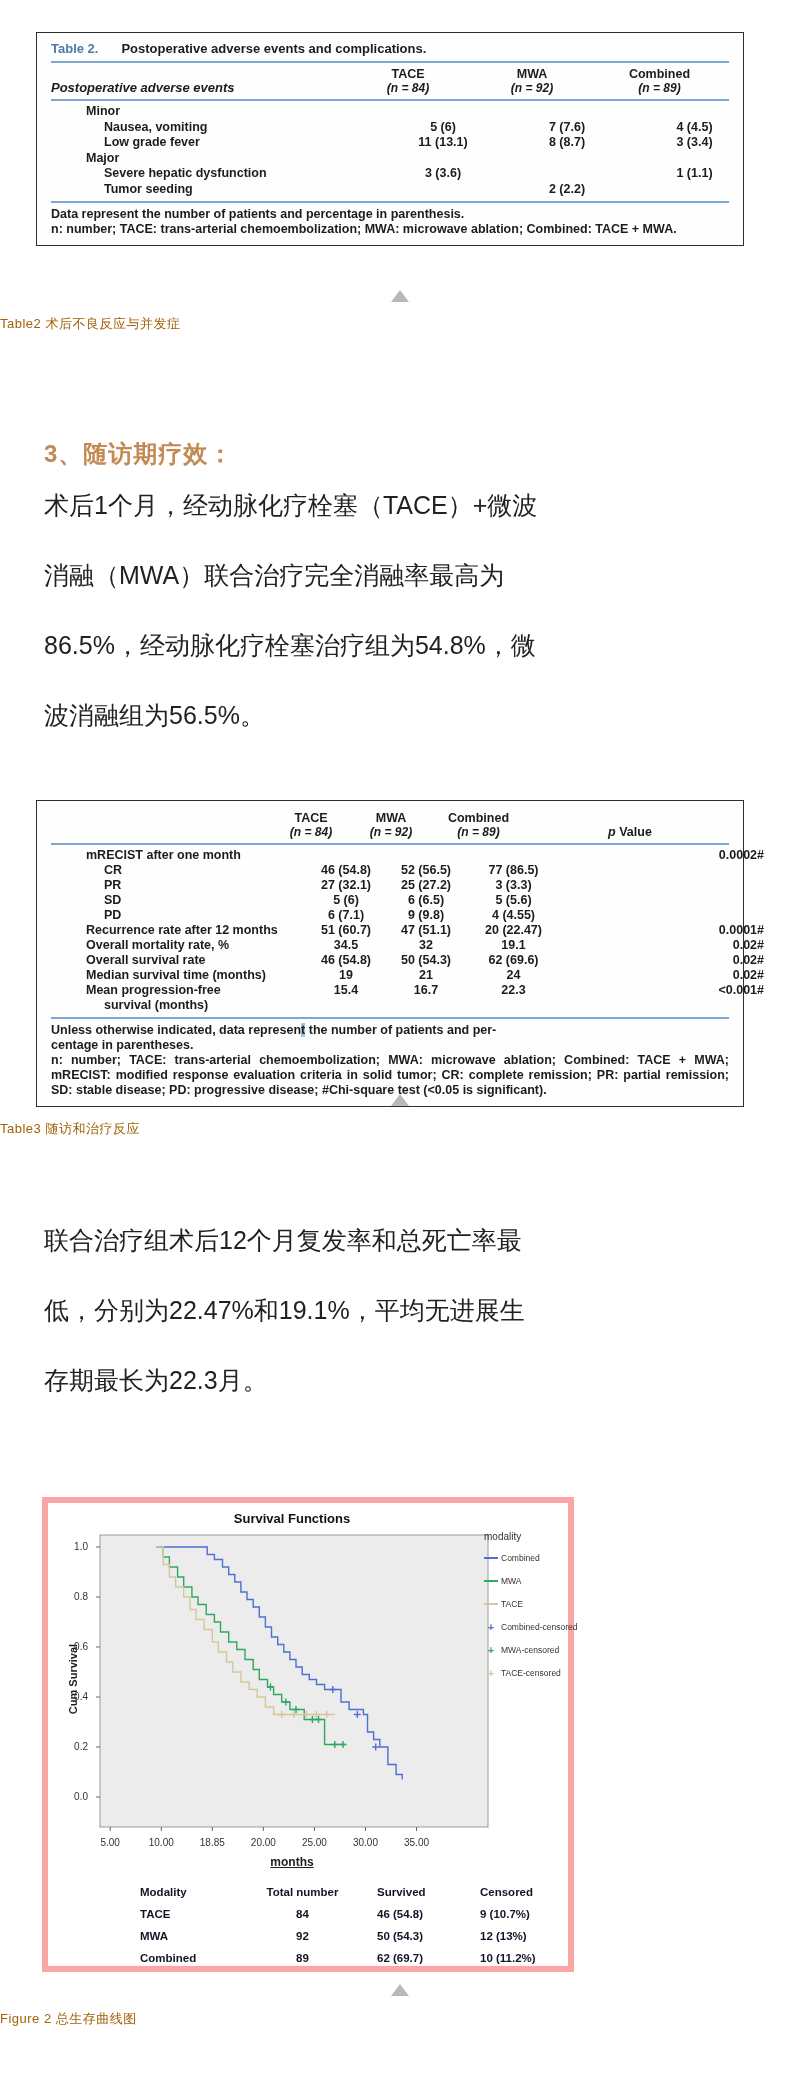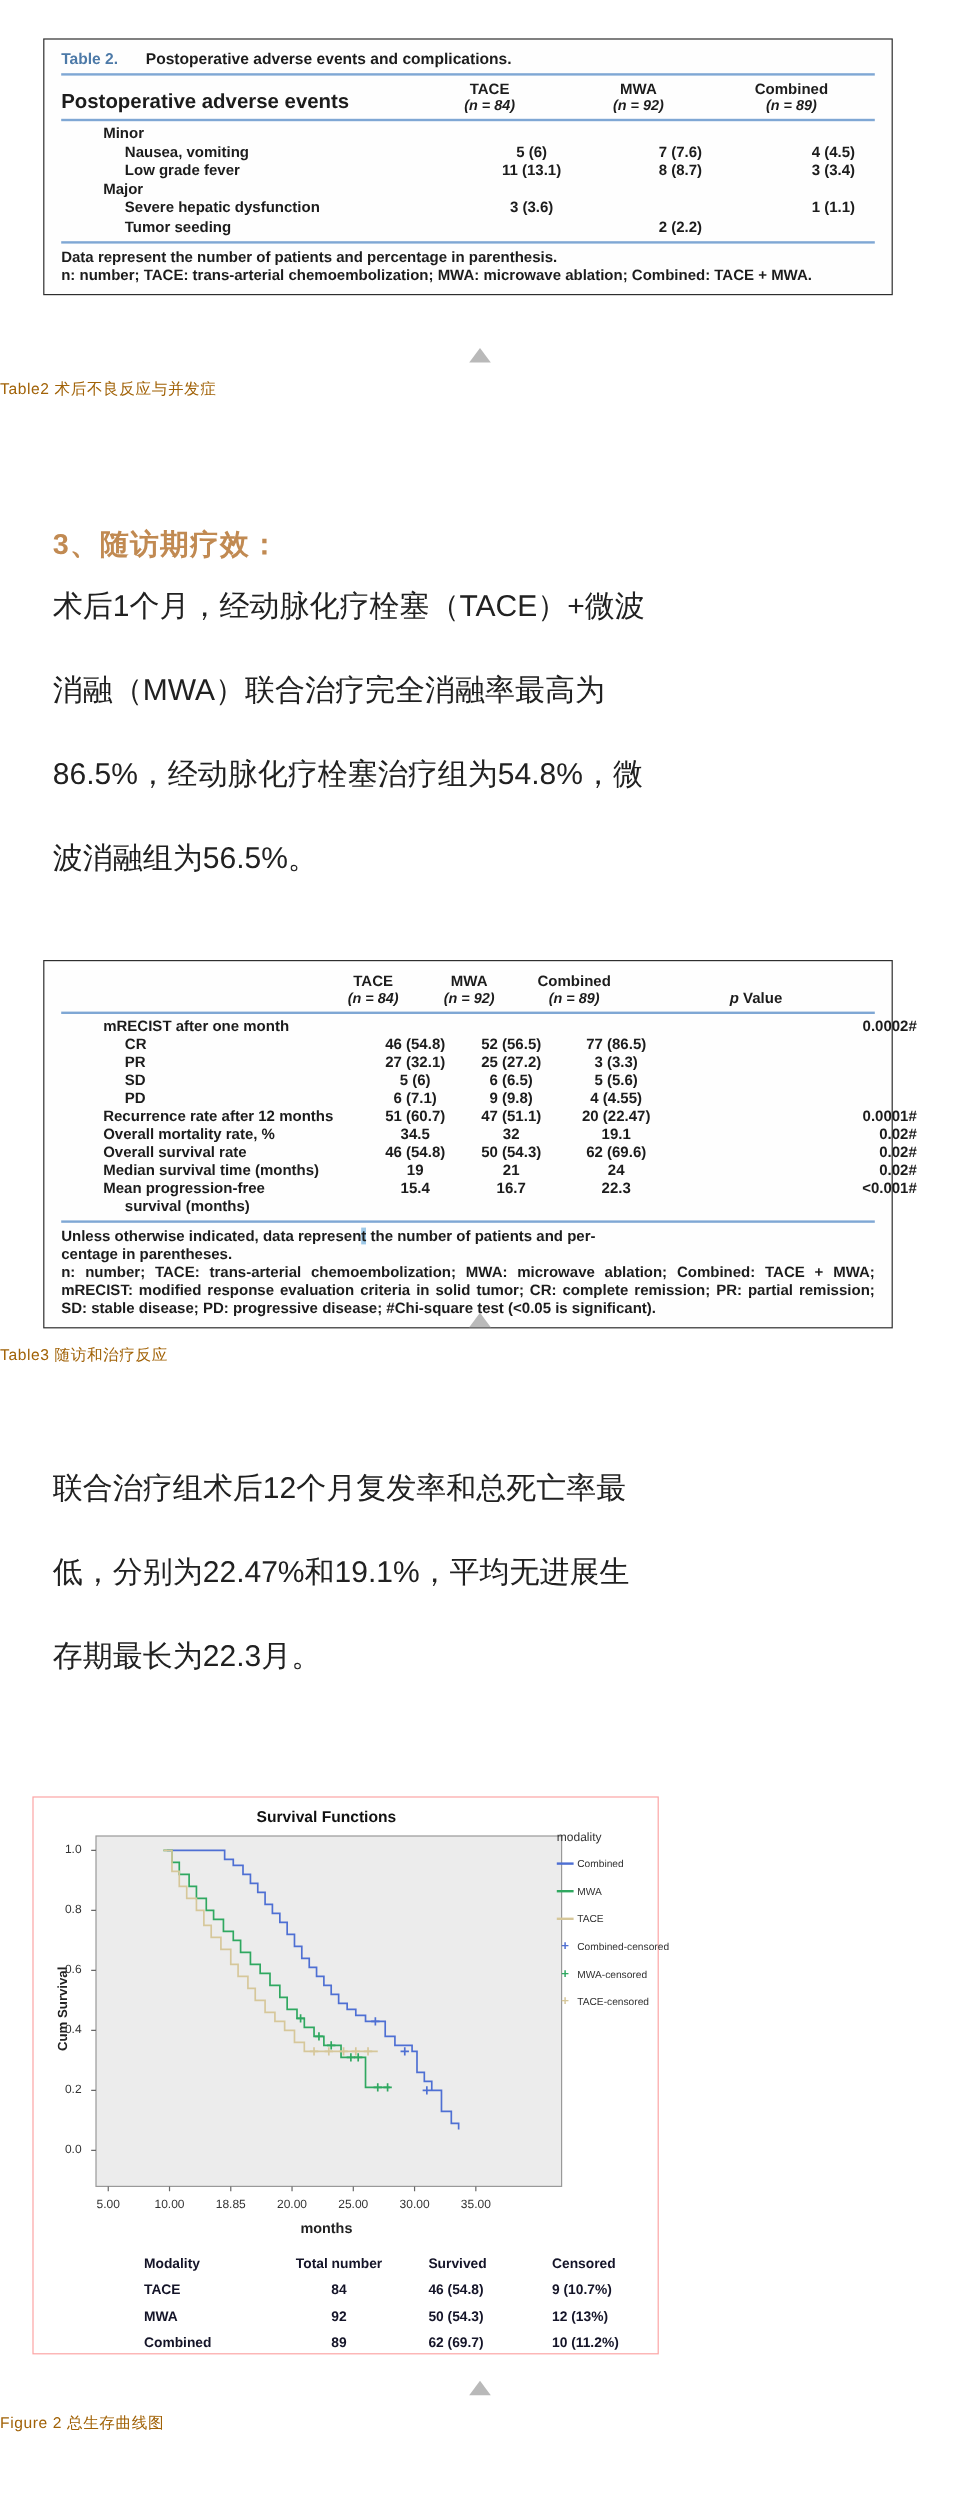--- a/index.html
+++ b/index.html
@@ -10,21 +10,21 @@
   
   .jtable{
     position:absolute;left:36px;width:708px;border:1px solid #2e2e2e;background:#fefefe;
     padding:6px 14px 8px;box-sizing:border-box;
   }
   .jtitle{font-size:13px;font-weight:700;padding:2px 0 5px;border-bottom:2px solid #7fa7d4;}
   .jtlabel{color:#4d7aa8;margin-right:23px;}
   .t2grid{display:grid;grid-template-columns:289px 136px 112px 143px;}
   .t3grid{display:grid;grid-template-columns:215px 90px 70px 105px 200px;}
   .jhead{border-bottom:2px solid #7fa7d4;padding:4px 0 4px;align-items:end;}
-  .jheadlabel{font-size:17px;font-weight:700;align-self:end;}
+  .jheadlabel{font-size:13px;font-weight:700;align-self:end;font-style:italic;}
   .jcolhead{text-align:center;font-size:12.5px;font-weight:700;line-height:14px;}
   .jcoln{display:block;font-style:italic;font-weight:600;font-size:12px;}
   .pcol{text-align:center;align-self:end;padding-right:2px;}
   .pit{font-style:italic;}
   .jbody{padding:3px 0 2px;}
   .t2row,.t3row{font-size:12.5px;font-weight:600;line-height:15.5px;margin-left:35px;}
   .t3row{line-height:15px;}
   .t2val,.t3val{text-align:center;}
   .t3p{text-align:right;padding-right:2px;}
   .indent{padding-left:18px;}
@@ -34,29 +34,29 @@
   .hl{background:#9ec9e8;}
   
   .tri{position:absolute;left:50%;transform:translateX(-50%);width:0;height:0;
        border-left:9px solid transparent;border-right:9px solid transparent;
        border-bottom:12px solid #b9b9b9;}
   .cap{position:absolute;width:100%;text-align:left;font-size:13px;color:#a16207;letter-spacing:.5px;}
   .heading{position:absolute;left:44px;font-size:24px;font-weight:700;color:#c18a52;letter-spacing:1px;}
   .para{position:absolute;left:44px;width:714px;font-size:25px;color:#212121;}
   .para div{line-height:70px;white-space:nowrap;}
   
-  .figbox{position:absolute;top:1497px;left:27px;width:520px;height:463px;
-          border:1px solid #fca5a5;background:#fff;}
+  .figbox{position:absolute;top:1497px;left:42px;width:520px;height:463px;
+          border:6px solid #fca5a5;background:#fff;}
   .figtitle{position:absolute;left:44px;top:8px;width:400px;text-align:center;
             font-size:13px;font-weight:700;color:#111;}
   .kmsvg{position:absolute;left:44px;top:30px;}
   .ylab{position:absolute;left:-30px;top:170px;width:110px;text-align:center;
         transform:rotate(-90deg);font-size:11px;font-weight:600;color:#222;}
   .xlab{position:absolute;left:44px;top:352px;width:400px;text-align:center;
-        font-size:12px;font-weight:700;color:#222;}
+        font-size:12px;font-weight:700;color:#222;text-decoration:underline;}
   .xtick{position:absolute;width:44px;text-align:center;top:334px;font-size:10px;color:#333;}
   .ytick{position:absolute;left:0;width:40px;text-align:right;font-size:10px;color:#333;}
   .legend{position:absolute;left:436px;top:28px;width:84px;}
   .lgtitle{font-size:10px;color:#333;margin-bottom:2px;}
   .lgentry{display:flex;align-items:center;gap:3px;height:15px;margin-top:8px;}
   .lgswatch{width:14px;flex:0 0 14px;}
   .lgswatch.plus{font-weight:700;font-size:11px;line-height:10px;text-align:center;}
   .lglabel{font-size:8.5px;color:#333;white-space:nowrap;}
   .stats{position:absolute;left:92px;top:378px;width:420px;}
   .strow{display:grid;grid-template-columns:100px 125px 115px 80px;height:22px;

